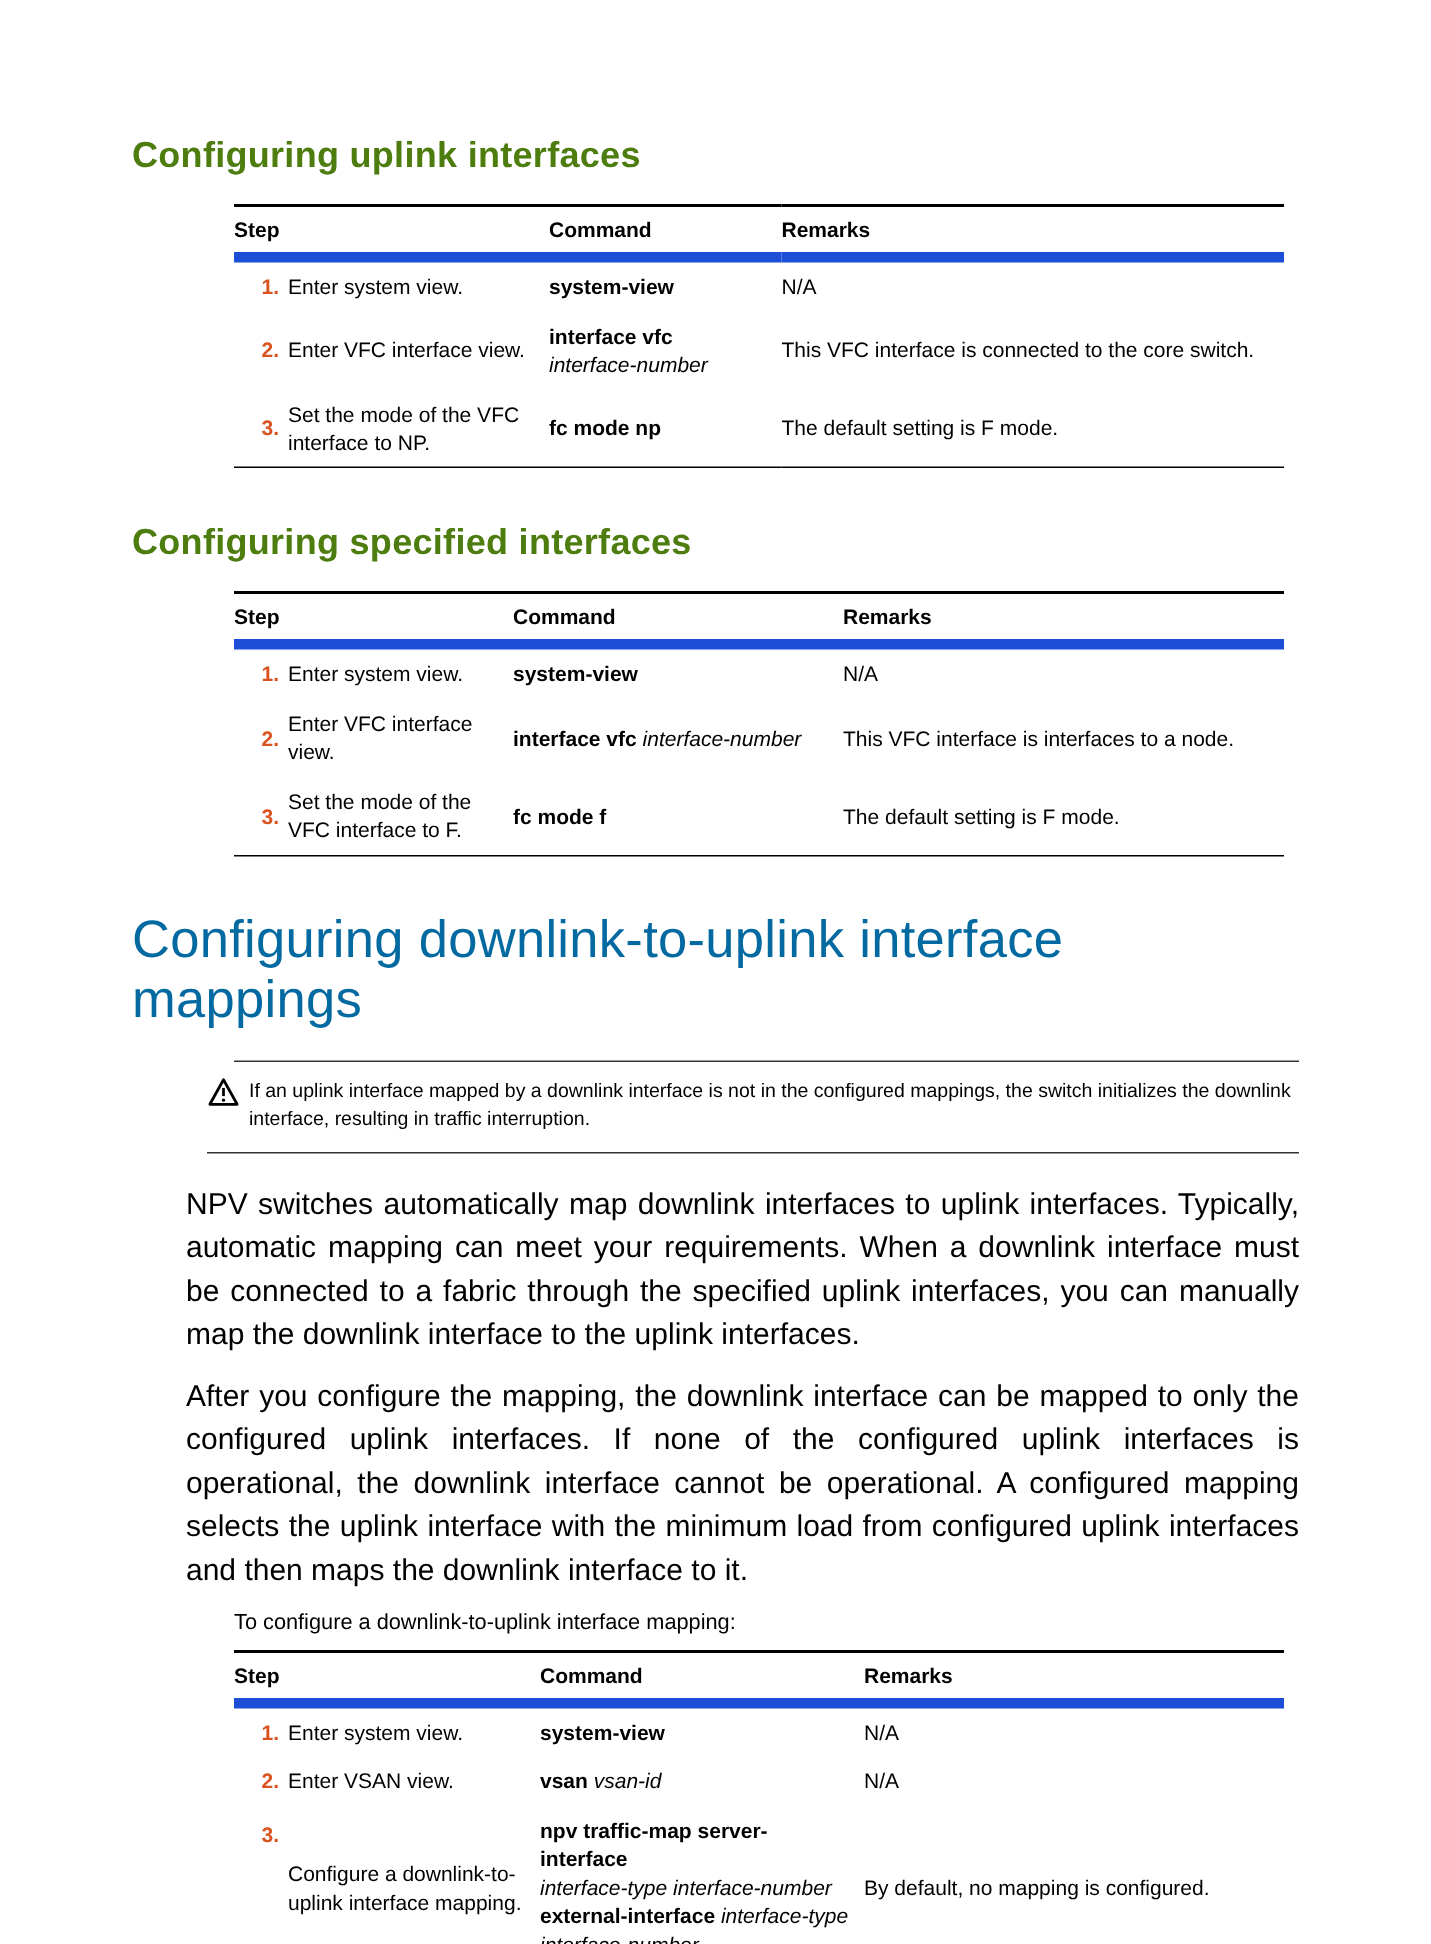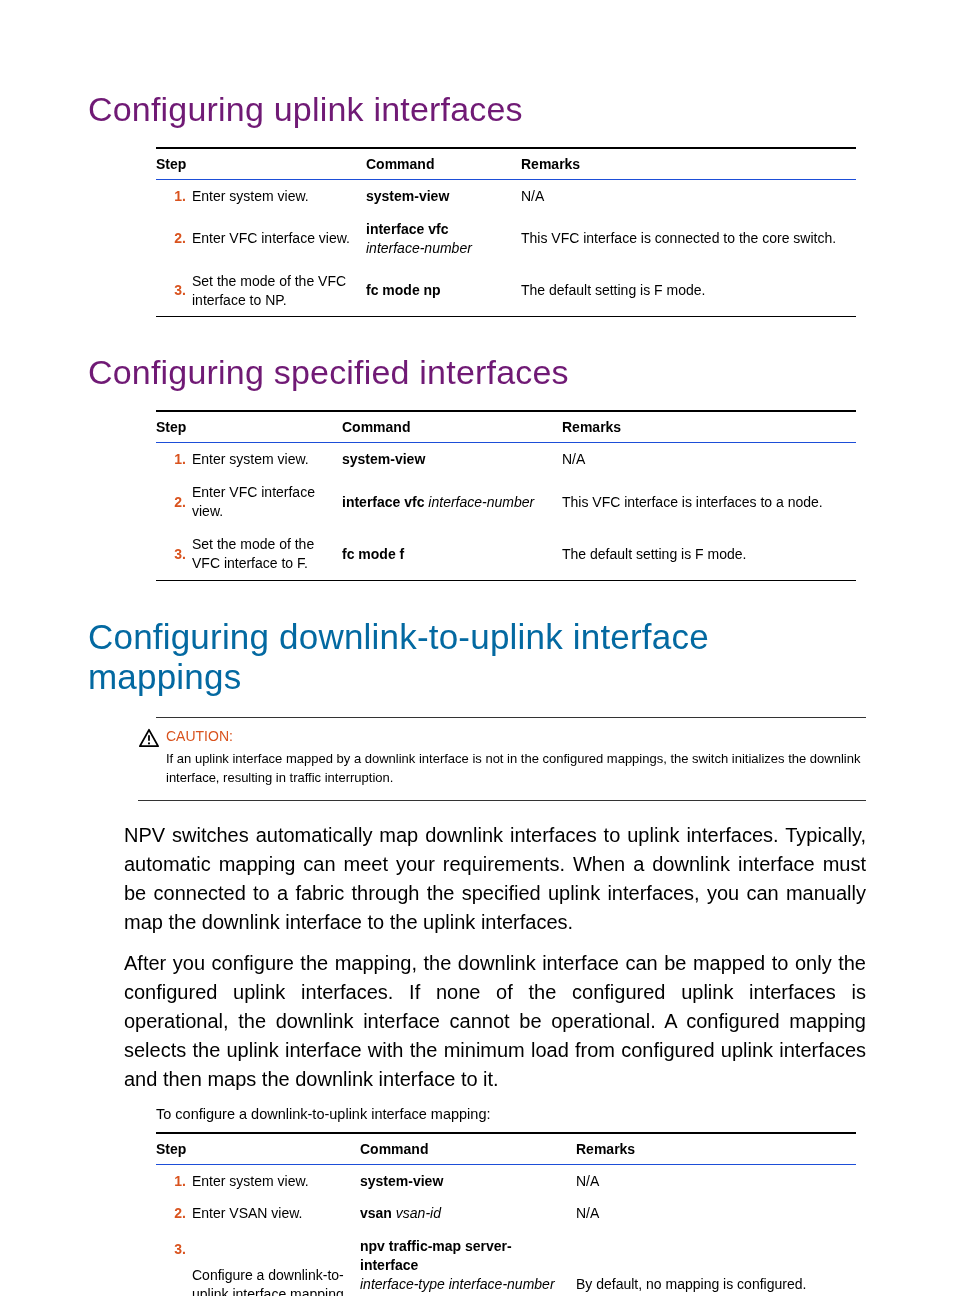--- a/index.html
+++ b/index.html
@@ -9,23 +9,23 @@
     font-family: "Segoe UI", "Helvetica Neue", Arial, sans-serif;
     color: #000;
     width: 954px;
   }
   .page {
     padding: 90px 88px 60px 88px;
     box-sizing: border-box;
   }
   h2.subhead {
     font-family: "Segoe UI Light", "Helvetica Neue", Arial, sans-serif;
-    font-weight: 400;
-    color: #701a75;
-    font-size: 34px;
+    font-weight: 700;
+    color: #4d7c0f;
+    font-size: 24px;
     margin: 0 0 18px 0;
     letter-spacing: 0.2px;
   }
   h1.head {
     font-family: "Segoe UI Light", "Helvetica Neue", Arial, sans-serif;
     font-weight: 300;
     color: #0369a1;
     font-size: 35px;
     margin: 30px 0 20px 0;
     letter-spacing: 0.2px;
@@ -34,21 +34,21 @@
     width: 700px;
     border-collapse: collapse;
     margin-left: 68px;
     margin-bottom: 36px;
     font-size: 14px;
   }
   table.tbl th {
     text-align: left;
     font-weight: bold;
     border-top: 2px solid #000;
-    border-bottom: 1px solid #1d4ed8;
+    border-bottom: 7px solid #1d4ed8;
     padding: 7px 6px 7px 0;
     vertical-align: bottom;
   }
   table.tbl tbody tr.lastrow td {
     border-bottom: 1px solid #000;
   }
   table.tbl td {
     padding: 7px 6px 7px 0;
     vertical-align: middle;
     line-height: 1.35;
@@ -202,21 +202,20 @@
   <div class="caution-block">
     <div class="caution-row">
       <div class="caution-icon">
         <svg viewBox="0 0 24 22">
             <path d="M12 2 L22 20 L2 20 Z" fill="none" stroke="#000" stroke-width="2" stroke-linejoin="round"></path>
             <line x1="12" y1="8" x2="12" y2="14" stroke="#000" stroke-width="2"></line>
             <circle cx="12" cy="17" r="1.2" fill="#000"></circle>
           </svg>
       </div>
       <div class="caution-content">
-        <div class="caution-title">CAUTION:</div>
         <div class="caution-text">If an uplink interface mapped by a downlink interface is not in the configured mappings, the switch initializes the downlink interface, resulting in traffic interruption.</div>
       </div>
     </div>
   </div>
 
   <p class="body">NPV switches automatically map downlink interfaces to uplink interfaces. Typically, automatic mapping can meet your requirements. When a downlink interface must be connected to a fabric through the specified uplink interfaces, you can manually map the downlink interface to the uplink interfaces.</p>
   <p class="body">After you configure the mapping, the downlink interface can be mapped to only the configured uplink interfaces. If none of the configured uplink interfaces is operational, the downlink interface cannot be operational. A configured mapping selects the uplink interface with the minimum load from configured uplink interfaces and then maps the downlink interface to it.</p>
   <p class="lead">To configure a downlink-to-uplink interface mapping:</p>
 
   <table class="tbl" style="margin-bottom:20px;">

